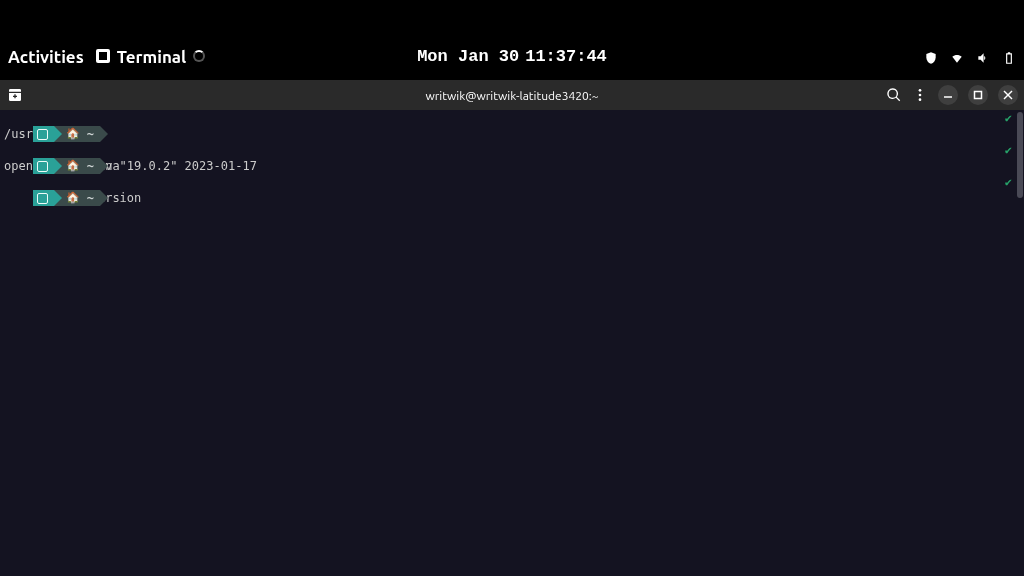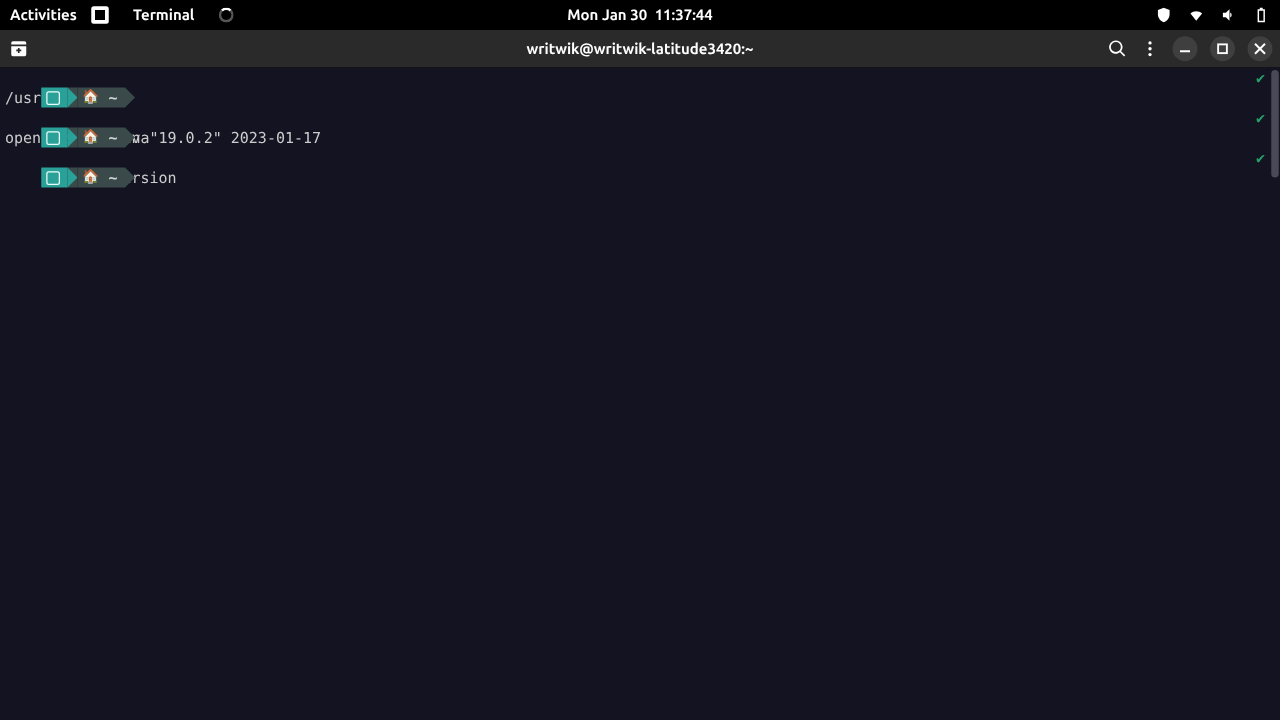--- a/index.html
+++ b/index.html
@@ -11,42 +11,44 @@
     overflow: hidden;
     color: #ffffff;
   }
   
   .top-bar {
     height: 24px;
     background: #000000;
     display: flex;
     align-items: center;
     padding: 0 8px;
-    font-size: 12px;
+    font-size: 17px;
     font-weight: bold;
     position: relative;
+    margin-top: 44px;
   }
   .top-bar .left { display: flex; align-items: center; gap: 12px; }
   .top-bar .center {
     position: absolute;
     left: 50%;
     transform: translateX(-50%);
     display: flex;
     gap: 6px;
+    font-family: Liberation Mono, monospace;
   }
   .top-bar .right {
     margin-left: auto;
     display: flex;
     align-items: center;
     gap: 12px;
   }
   .app-indicator {
     display: inline-flex;
     align-items: center;
-    gap: 19px;
+    gap: 7px;
   }
   .app-icon-box {
     width: 14px; height: 14px;
     background: #ffffff;
     border-radius: 2px;
     position: relative;
   }
   .app-icon-box::after{
     content:"";
     position:absolute;
@@ -62,22 +64,23 @@
   .tray-icon { width: 14px; height: 14px; display:inline-block; }
 
   
   .window-titlebar {
     height: 30px;
     background: #2a2a2a;
     display: flex;
     align-items: center;
     padding: 4px 6px;
     font-size: 12px;
-    font-weight: bold;
-    position: relative;
+    font-weight: normal;
+    position: relative;
+    margin-top: 12px;
   }
   .window-titlebar .title-center {
     position: absolute;
     left: 50%;
     transform: translateX(-50%);
   }
   .window-titlebar .right-controls {
     margin-left: auto;
     display: flex;
     align-items: center;

